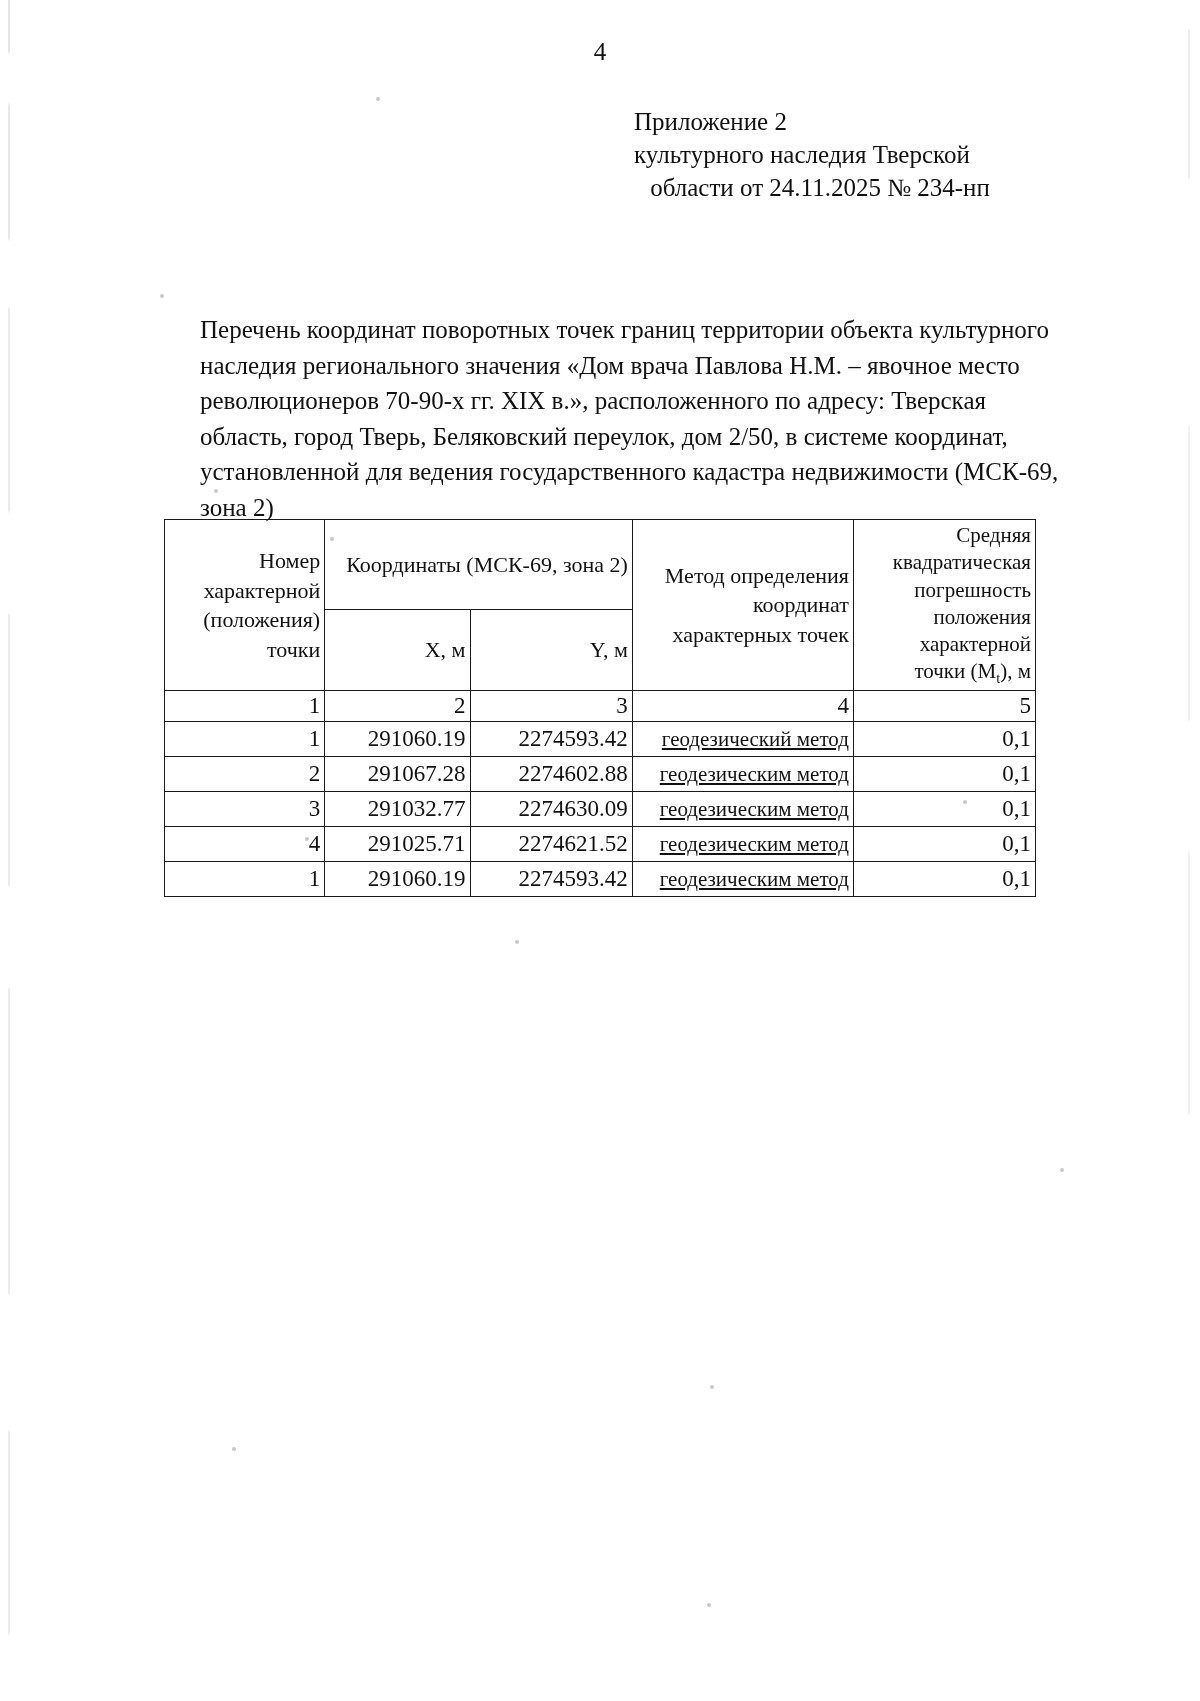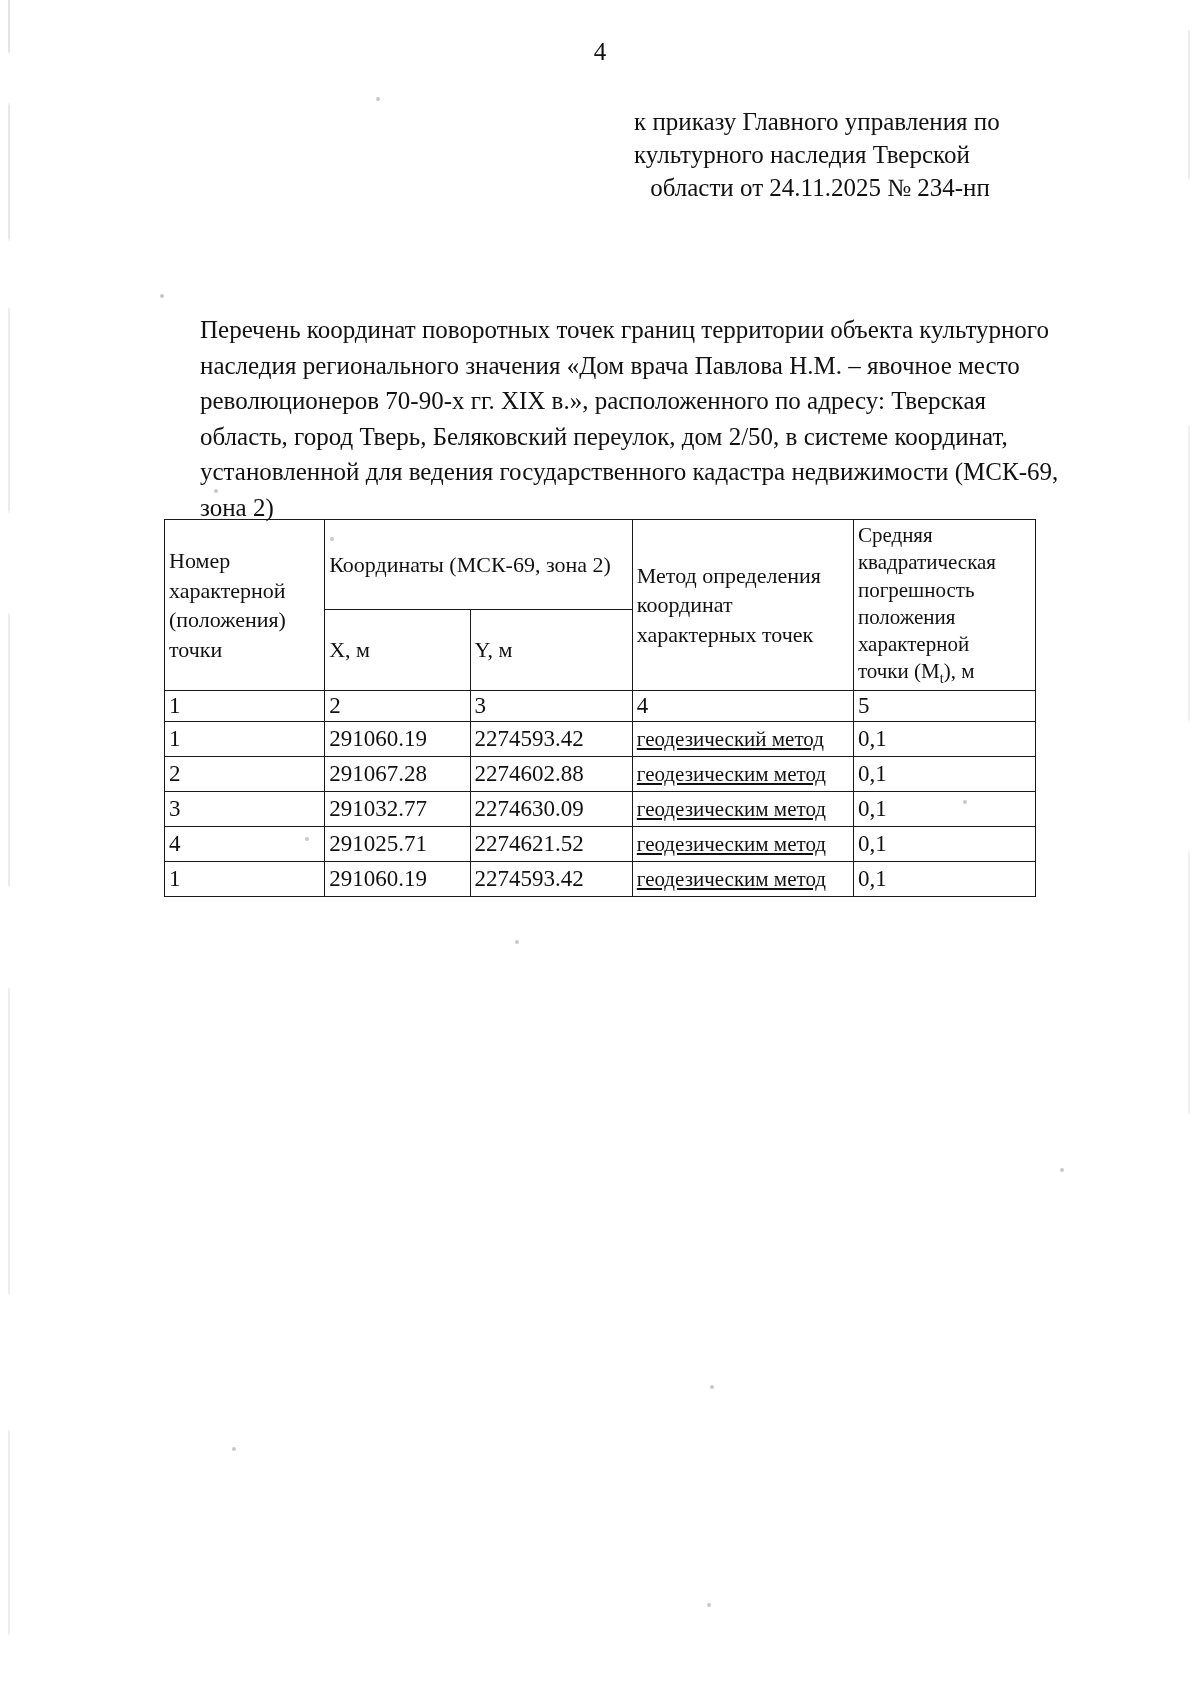--- a/index.html
+++ b/index.html
@@ -98,21 +98,21 @@
     position: absolute;
     top: 519px;
     left: 164px;
     width: 872px;
     border-collapse: collapse;
     font-size: 22px;
   }
   table.coords td, table.coords th {
     border: 1.5px solid #1a1a1a;
     padding: 2px 4px;
-    text-align: left;
+    text-align: right;
     vertical-align: middle;
     font-weight: normal;
   }
   .hdr-num {
     width: 158px;
     line-height: 1.34;
     font-size: 22px;
   }
   .hdr-coords {
     line-height: 1.34;
@@ -164,21 +164,21 @@
   <div class="speck" style="top:837px;left:305px;"></div>
   <div class="speck" style="top:940px;left:515px;"></div>
   <div class="speck" style="top:1168px;left:1060px;"></div>
   <div class="speck" style="top:1385px;left:710px;"></div>
   <div class="speck" style="top:1447px;left:232px;"></div>
   <div class="speck" style="top:1603px;left:707px;"></div>
 
   <div class="page-number">4</div>
 
   <div class="ref-block">
-    <div>к приказу Главного управления по</div>
+    <div class="first-line">Приложение 2</div>
     <div>культурного наследия Тверской</div>
     <div class="last-line">области от 24.11.2025 № 234-нп</div>
   </div>
 
   <div class="intro">Перечень координат поворотных точек границ территории объекта культурного наследия регионального значения «Дом врача Павлова Н.М. – явочное место революционеров 70-90-х гг. XIX в.», расположенного по адресу: Тверская область, город Тверь, Беляковский переулок, дом 2/50, в системе координат, установленной для ведения государственного кадастра недвижимости (МСК-69, зона 2)</div>
 
   <table class="coords">
     <tbody>
       <tr>
         <td class="hdr-num" rowspan="2">Номер характерной (положения) точки</td>

